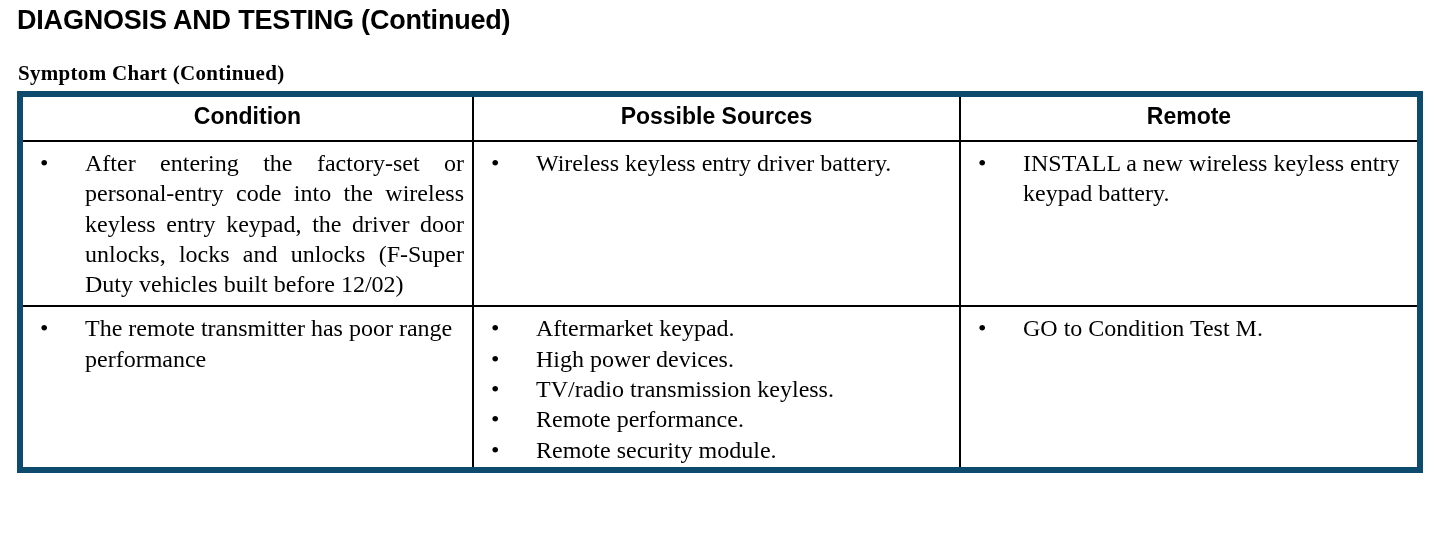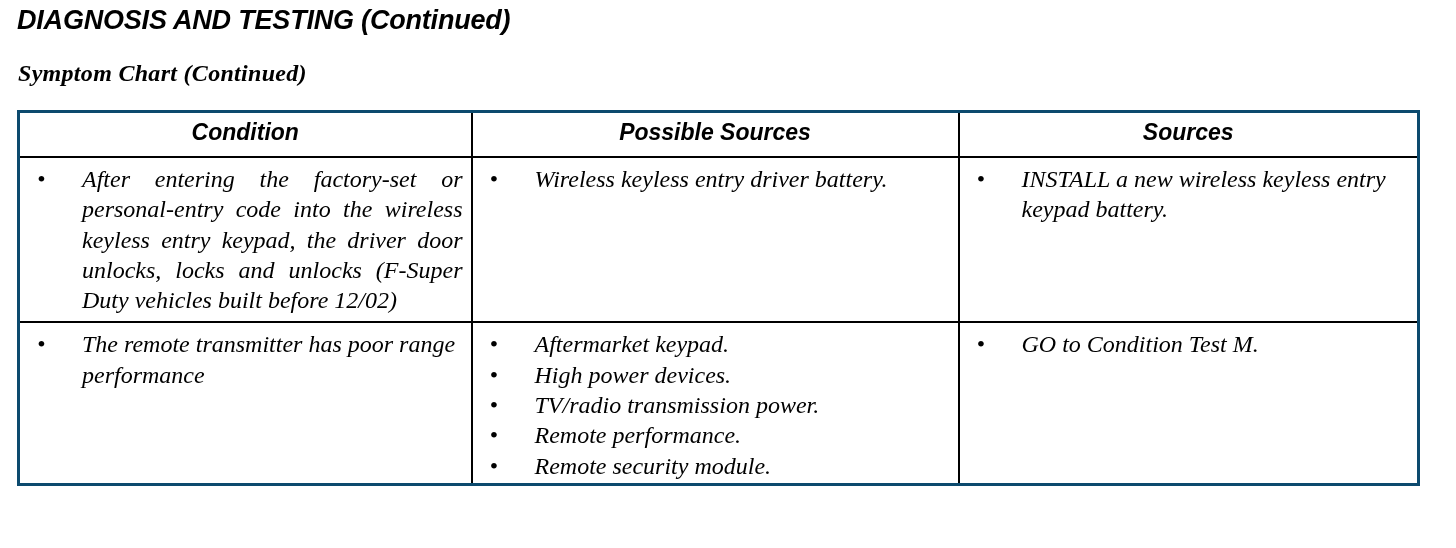--- a/index.html
+++ b/index.html
@@ -12,21 +12,20 @@
     height: 548px;
     font-family: "Liberation Serif", "DejaVu Serif", serif;
     color: #000000;
     overflow: hidden;
   }
 
   .page {
     position: relative;
     width: 1456px;
     height: 420px;
-    font-style: italic;
   }
 
   
   .doc-title {
     position: absolute;
     left: 17px;
     top: 4px;
     font-family: "Liberation Sans", "DejaVu Sans", sans-serif;
     font-weight: bold;
     font-size: 27px;
@@ -34,35 +33,35 @@
     letter-spacing: -0.2px;
     white-space: nowrap;
   }
 
   .doc-subtitle {
     position: absolute;
     left: 18px;
     top: 60px;
     font-family: "Liberation Serif", "DejaVu Serif", serif;
     font-weight: bold;
-    font-size: 24px;
+    font-size: 21px;
     line-height: 26px;
     letter-spacing: 0.3px;
     white-space: nowrap;
   }
 
   
   .symptom-table {
     position: absolute;
     left: 17px;
-    top: 110px;
+    top: 91px;
     width: 1400px;
     border-collapse: collapse;
     table-layout: fixed;
-    border: 3px solid #0c4a6e;
+    border: 6px solid #0c4a6e;
   }
 
   .symptom-table col.c-condition { width: 453px; }
   .symptom-table col.c-sources   { width: 487px; }
   .symptom-table col.c-action    { width: 460px; }
 
   .symptom-table th,
   .symptom-table td {
     border-left: 2px solid #000000;
     border-right: 2px solid #000000;
@@ -153,21 +152,21 @@
   <table class="symptom-table">
     <colgroup>
       <col class="c-condition">
       <col class="c-sources">
       <col class="c-action">
     </colgroup>
     <thead>
       <tr>
         <th>Condition</th>
         <th>Possible Sources</th>
-        <th>Sources</th>
+        <th>Remote</th>
       </tr>
     </thead>
     <tbody>
 
       <tr class="row-1">
         <td>
           <div class="cell-inner">
             <ul class="bullets just">
               <li>
                 <span class="bullet-dot">•</span>
@@ -215,21 +214,21 @@
               <li>
                 <span class="bullet-dot">•</span>
                 <span class="li-text">Aftermarket keypad.</span>
               </li>
               <li>
                 <span class="bullet-dot">•</span>
                 <span class="li-text">High power devices.</span>
               </li>
               <li>
                 <span class="bullet-dot">•</span>
-                <span class="li-text">TV/radio transmission power.</span>
+                <span class="li-text">TV/radio transmission keyless.</span>
               </li>
               <li>
                 <span class="bullet-dot">•</span>
                 <span class="li-text">Remote performance.</span>
               </li>
               <li>
                 <span class="bullet-dot">•</span>
                 <span class="li-text">Remote security module.</span>
               </li>
             </ul>

